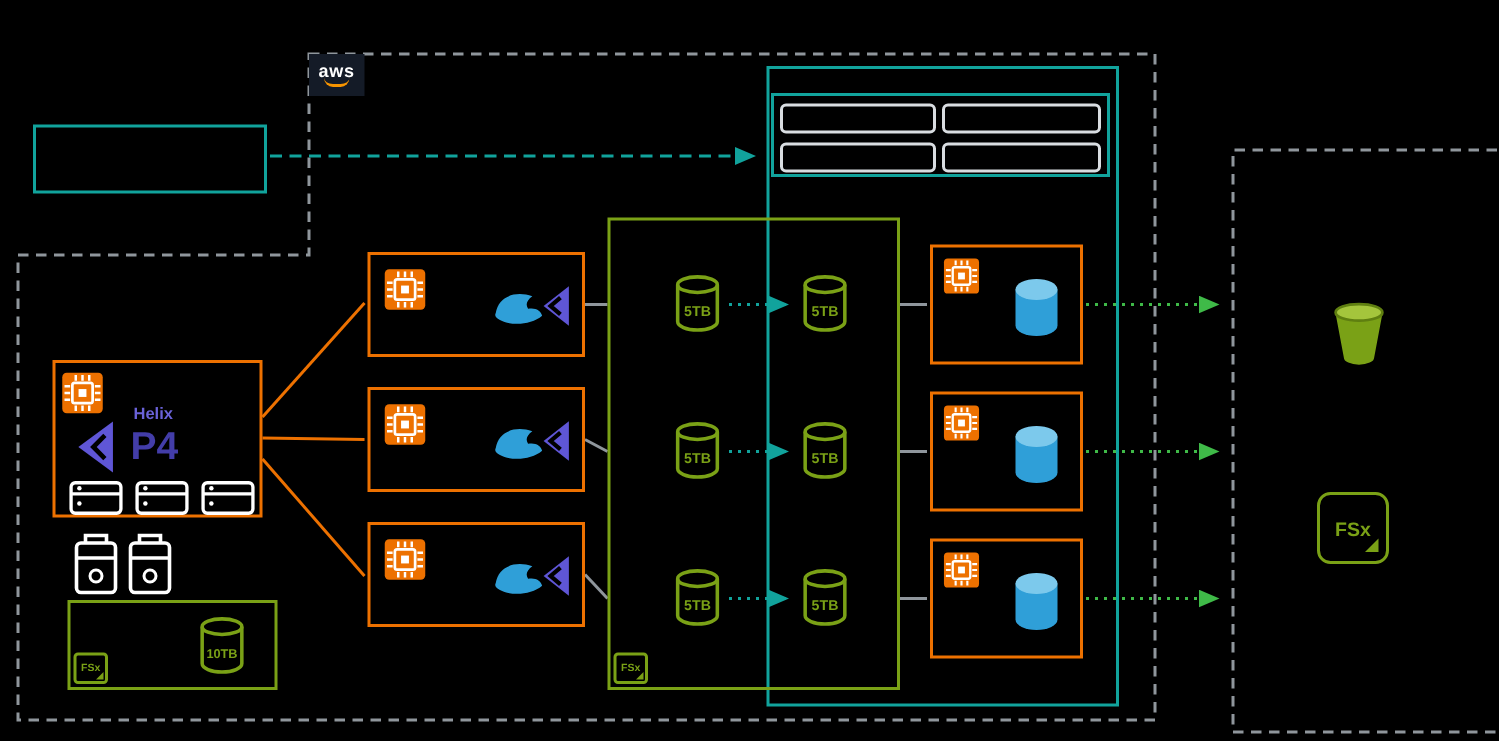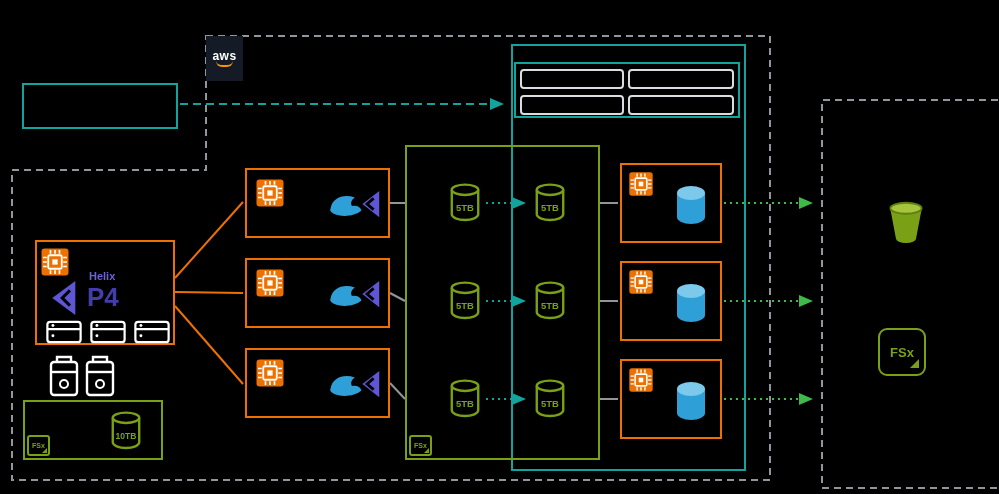--- a/index.html
+++ b/index.html
@@ -4,21 +4,21 @@
 <style>
   * { margin:0; padding:0; box-sizing:border-box; }
   html,body { background:#000; font-family:"Liberation Sans", sans-serif; }
   .canvas { position:relative; width:999px; height:494px; background:#000; overflow:hidden; }
   .abs { position:absolute; }
   .wires { position:absolute; inset:0; width:999px; height:494px; }
   .box { position:absolute; background:transparent;text-align:center; }
   .b-orange { border:2px solid #ed7100; }
   .b-green  { border:2px solid #7aa116; }
   .b-teal   { border:2px solid #11a39c; }
-  .aws-logo { position:absolute; left:206px; top:36px; width:37px; height:45px;
+  .aws-logo { position:absolute; left:206px; top:36px; width:37px; height:28px;
               background:#141b27; display:flex; flex-direction:column; align-items:center;
               justify-content:center; }
   .aws-logo .word { color:#fff; font-weight:bold; font-size:12px; line-height:11px; letter-spacing:0.5px; }
   .aws-logo .smile { display:block; width:17px; height:6px; border-bottom:2px solid #f79400;
               border-radius:0 0 11px 11px; margin-top:-1px; }
   .table-cell { position:absolute; border:2px solid #d9dde1; border-radius:4px; background:transparent; }
   .brand-helix { position:absolute; left:52px; top:28px; color:#6a62d8; font-size:11px; font-weight:bold; }
   .brand-p4 { position:absolute; left:50px; top:40px; color:#433da9; font-size:26px; font-weight:bold; }
   .fsx-badge { position:absolute; width:23px; height:21px; border:2px solid #7aa116; border-radius:3px;
                color:#7aa116; font-size:7px; font-weight:bold; display:flex; align-items:center;
@@ -127,21 +127,21 @@
     <line x1="3" y1="18" x2="29" y2="18" stroke="#fff" stroke-width="2.4"></line>
     <circle cx="16" cy="30" r="4" fill="none" stroke="#fff" stroke-width="2"></circle>
   </svg>
   <svg class="abs" style="left:84px; top:354px;" width="32" height="44" viewBox="0 0 32 44">
     <rect x="3" y="8" width="26" height="33" rx="3" fill="none" stroke="#fff" stroke-width="2.4"></rect>
     <path d="M9,8 V3 h14 V8" fill="none" stroke="#fff" stroke-width="2.4"></path>
     <line x1="3" y1="18" x2="29" y2="18" stroke="#fff" stroke-width="2.4"></line>
     <circle cx="16" cy="30" r="4" fill="none" stroke="#fff" stroke-width="2"></circle>
   </svg>
 
-  <div class="box b-green" style="left:23px; top:400px; width:140px; height:60px;">
+  <div class="box b-green" style="left:45px; top:400px; width:140px; height:60px;">
     <div class="fsx-badge" style="left:2px; bottom:2px;">
       <span>FSx</span>
       <span class="tri"></span>
     </div>
     <svg class="abs" style="left:84px; top:8px;" width="34" height="42" viewBox="0 0 36 44">
       <path d="M4,8 V34 a14,6 0 0 0 28,0 V8" fill="none" stroke="#7aa116" stroke-width="2.5"></path>
       <ellipse cx="18" cy="8" rx="14" ry="5.5" fill="none" stroke="#7aa116" stroke-width="2.5"></ellipse>
       <text x="18" y="30" text-anchor="middle" font-size="9" font-weight="bold" fill="#7aa116">10TB</text>
     </svg>
   </div>

